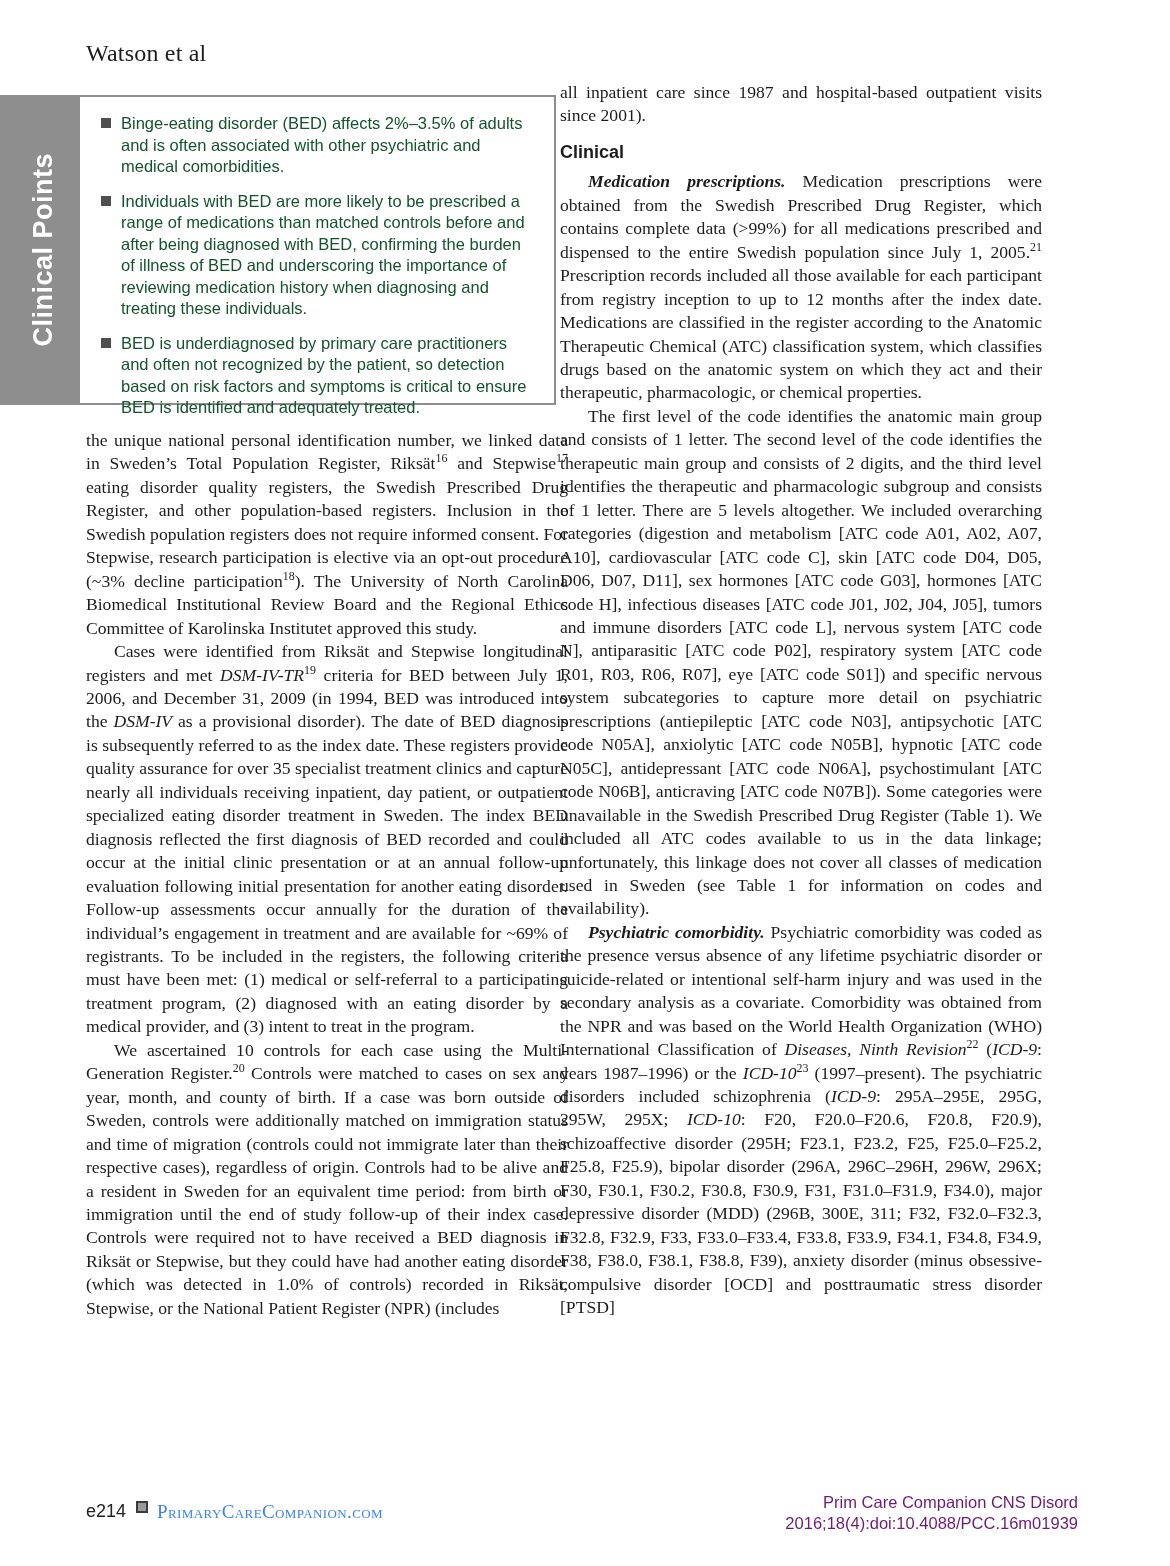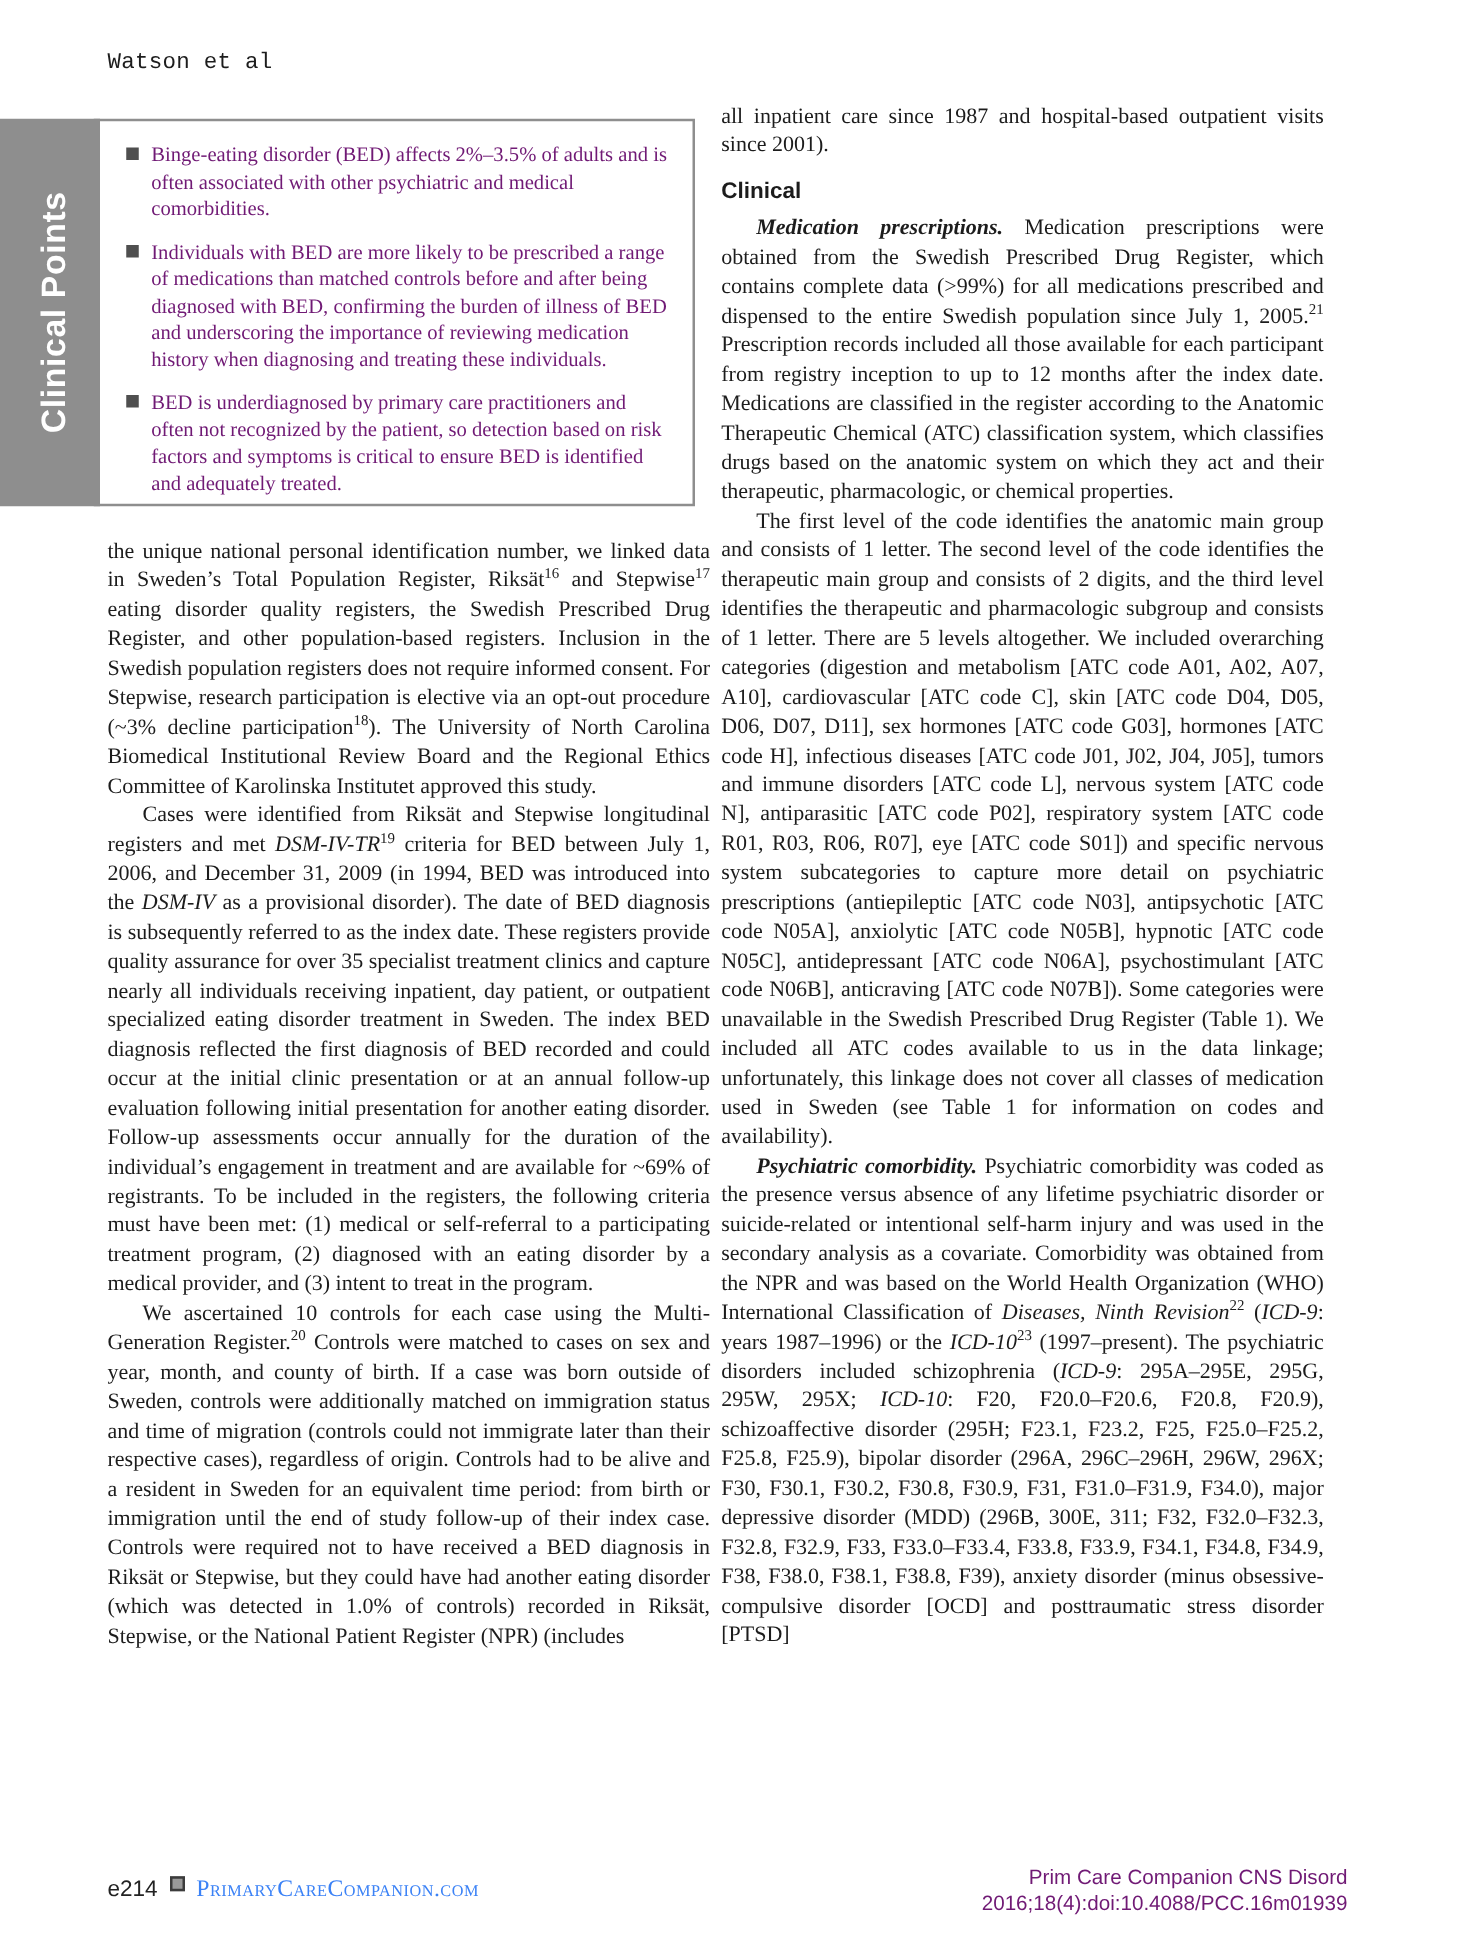--- a/index.html
+++ b/index.html
@@ -3,22 +3,22 @@
 <meta charset="utf-8">
 <style>
   html,body{margin:0;padding:0;background:#ffffff;}
   .page{
     position:relative;width:1170px;height:1566px;background:#ffffff;
     overflow:hidden;
     font-family:"Liberation Serif", serif;
   }
   .running-head{
     position:absolute;left:86px;top:40px;
-    font-family:Liberation Mono, monospace;
-    font-size:18px;color:#1d1d1d;letter-spacing:0.2px;
+    font-family:Liberation Serif, serif;
+    font-size:24px;color:#1d1d1d;letter-spacing:0.2px;
   }
   
   .cp-box{
     position:absolute;left:75px;top:95px;width:481px;height:310px;
     border:2px solid var(--gray,#8e8e8e);background:#fff;box-sizing:border-box;
   }
   .cp-sidebar{
     position:absolute;left:0;top:95px;width:80px;height:310px;
     background:var(--gray,#8e8e8e);z-index:2;
     display:flex;align-items:center;justify-content:center;
@@ -27,35 +27,35 @@
     writing-mode:vertical-rl;transform:rotate(180deg);
     font-family:"Liberation Sans", sans-serif;font-weight:bold;
     font-size:27px;color:#ffffff;letter-spacing:0.5px;
     margin-left:6px;
   }
   .cp-list{
     list-style:none;margin:0;padding:16px 18px 0 24px;
   }
   .cp-list li{
     display:flex;align-items:flex-start;margin-bottom:13px;
-    font-family:Liberation Serif, serif;
-    font-size:16.5px;line-height:21.5px;color:#701a75;
+    font-family:Liberation Sans, sans-serif;
+    font-size:16.5px;line-height:21.5px;color:#14532d;
   }
   .bullet-square{
     flex:0 0 auto;width:10px;height:10px;background:#4f4f4f;
     margin:5px 10px 0 0;
   }
   
   .col{
     position:absolute;width:482px;
     font-size:17.6px;line-height:23.45px;color:var(--text,#1c1c1c);
     text-align:justify;
   }
   .col-left{left:86px;top:429px;height:1035px;}
-  .col-right{left:577px;top:81px;height:1385px;}
+  .col-right{left:560px;top:81px;height:1385px;}
   .body-p{margin:0;}
   .body-p.indent{text-indent:28px;}
   .subhead{
     font-family:"Liberation Sans", sans-serif;font-weight:bold;
     font-size:18px;color:#1c1c1c;text-align:left;
     margin:13px 0 6px 0;
   }
   sup{font-size:68%;line-height:0;vertical-align:super;}
   
   .footer-left{

